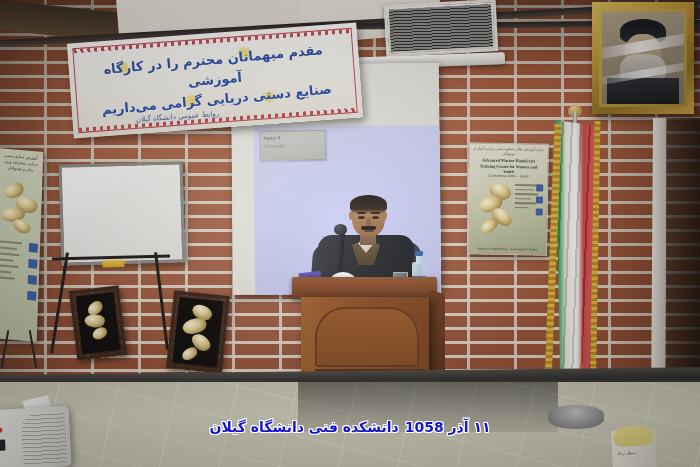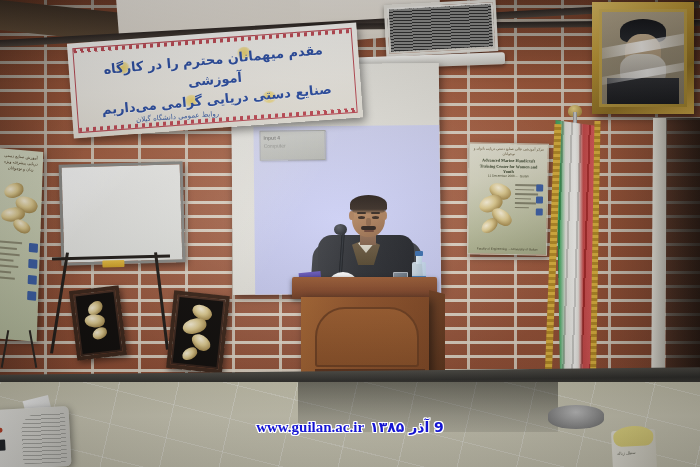--- a/index.html
+++ b/index.html
@@ -850,17 +850,17 @@
     <div class="monitor-btn"></div>
   </div>
   <div class="bin">
     <div class="bin-bag"></div>
     <div class="bin-label">سطل زباله</div>
   </div>
 
   <div class="grade"></div>
 
   <div class="caption">
-    <span class="cap-date">9 آذر ۱۳۸۵</span>
-    <a class="cap-url" href="#">www.guilan.ac.ir</a>
+    <span class="cap-date">۱۱ آذر 1058</span>
+    <span class="cap-place">دانشکده فنی دانشگاه گیلان</span>
   </div>
 
 </div>
 
 </body></html>

